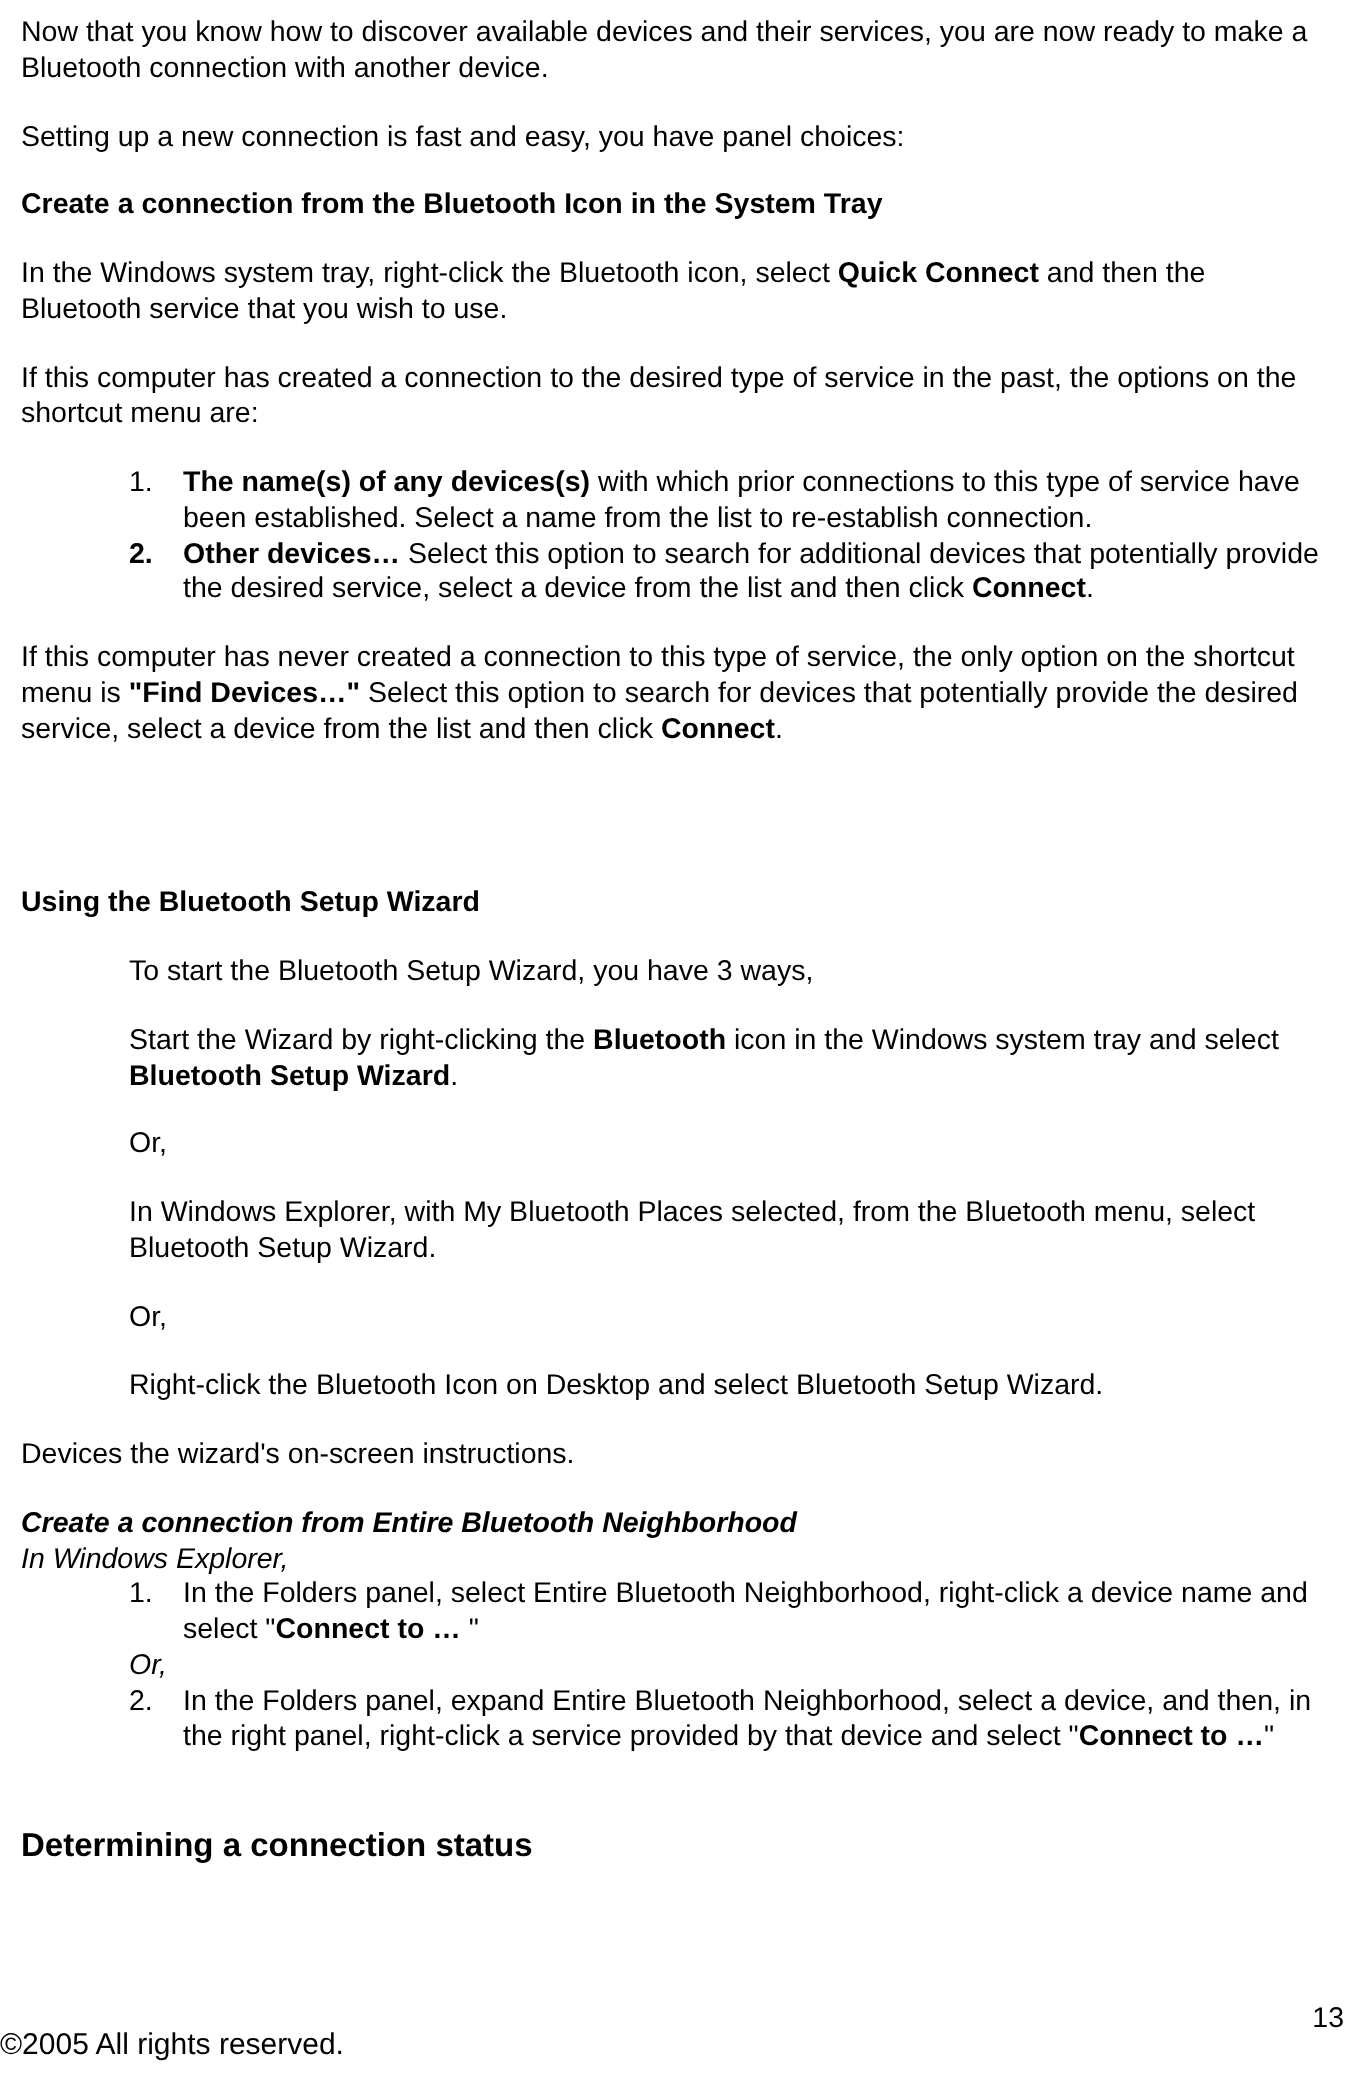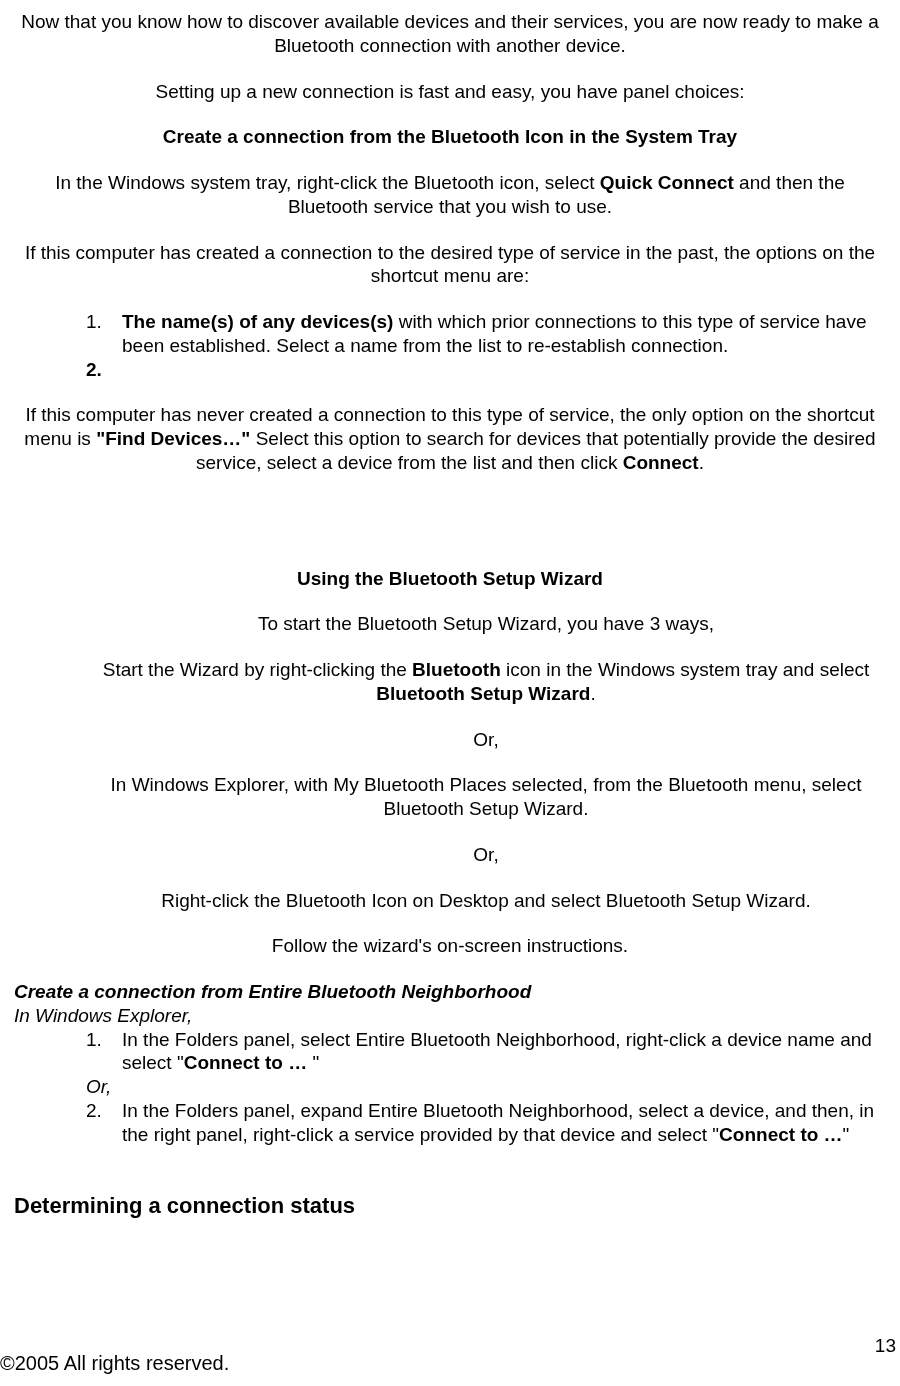--- a/index.html
+++ b/index.html
@@ -13,21 +13,20 @@
       line-height: 1.25;
       color: #000;
       background: #fff;
       width: 900px;
       height: 1386px;
       padding: 10px 14px 10px 14px;
       position: relative;
     }
     .para {
       margin-bottom: 22px;
-      text-align: center;
     }
     .para-tight {
       margin-bottom: 0px;
       font-style: italic;
     }
     .bold {
       font-weight: bold;
     }
     .indent {
       padding-left: 72px;
@@ -86,20 +85,23 @@
 
 <div class="list-item">
   <div class="list-num">1.</div>
   <div class="list-text">
     <span class="bold">The name(s) of any devices(s)</span><span> with which prior connections to this type of service have been established. Select a name from the list to re-establish connection.</span>
   </div>
 </div>
 
 <div class="list-item">
   <div class="list-num bold">2.</div>
+  <div class="list-text">
+    <span class="bold">Other devices…</span><span> Select this option to search for additional devices that potentially provide the desired service, select a device from the list and then click </span><span class="bold">Connect</span><span>.</span>
+  </div>
 </div>
 
 <div class="spacer"></div>
 
 <div class="para">
   <span>If this computer has never created a connection to this type of service, the only option on the shortcut menu is </span><span class="bold">"Find Devices…"</span><span> Select this option to search for devices that potentially provide the desired service, select a device from the list and then click </span><span class="bold">Connect</span><span>.</span>
 </div>
 
 <div class="spacer-lg"></div>
 
@@ -112,21 +114,21 @@
 </div>
 
 <div class="para indent">Or,</div>
 
 <div class="para indent">In Windows Explorer, with My Bluetooth Places selected, from the Bluetooth menu, select Bluetooth Setup Wizard.</div>
 
 <div class="para indent">Or,</div>
 
 <div class="para indent">Right-click the Bluetooth Icon on Desktop and select Bluetooth Setup Wizard.</div>
 
-<div class="para">Follow the wizard's on-screen instructions.</div>
+<div class="para">Devices the wizard's on-screen instructions.</div>
 
 <div class="para-tight bold">Create a connection from Entire Bluetooth Neighborhood</div>
 <div class="para-tight">In Windows Explorer,</div>
 
 <div class="list-item">
   <div class="list-num">1.</div>
   <div class="list-text">
     <span>In the Folders panel, select Entire Bluetooth Neighborhood, right-click a device name and select "</span><span class="bold">Connect to … </span><span>"</span>
   </div>
 </div>

